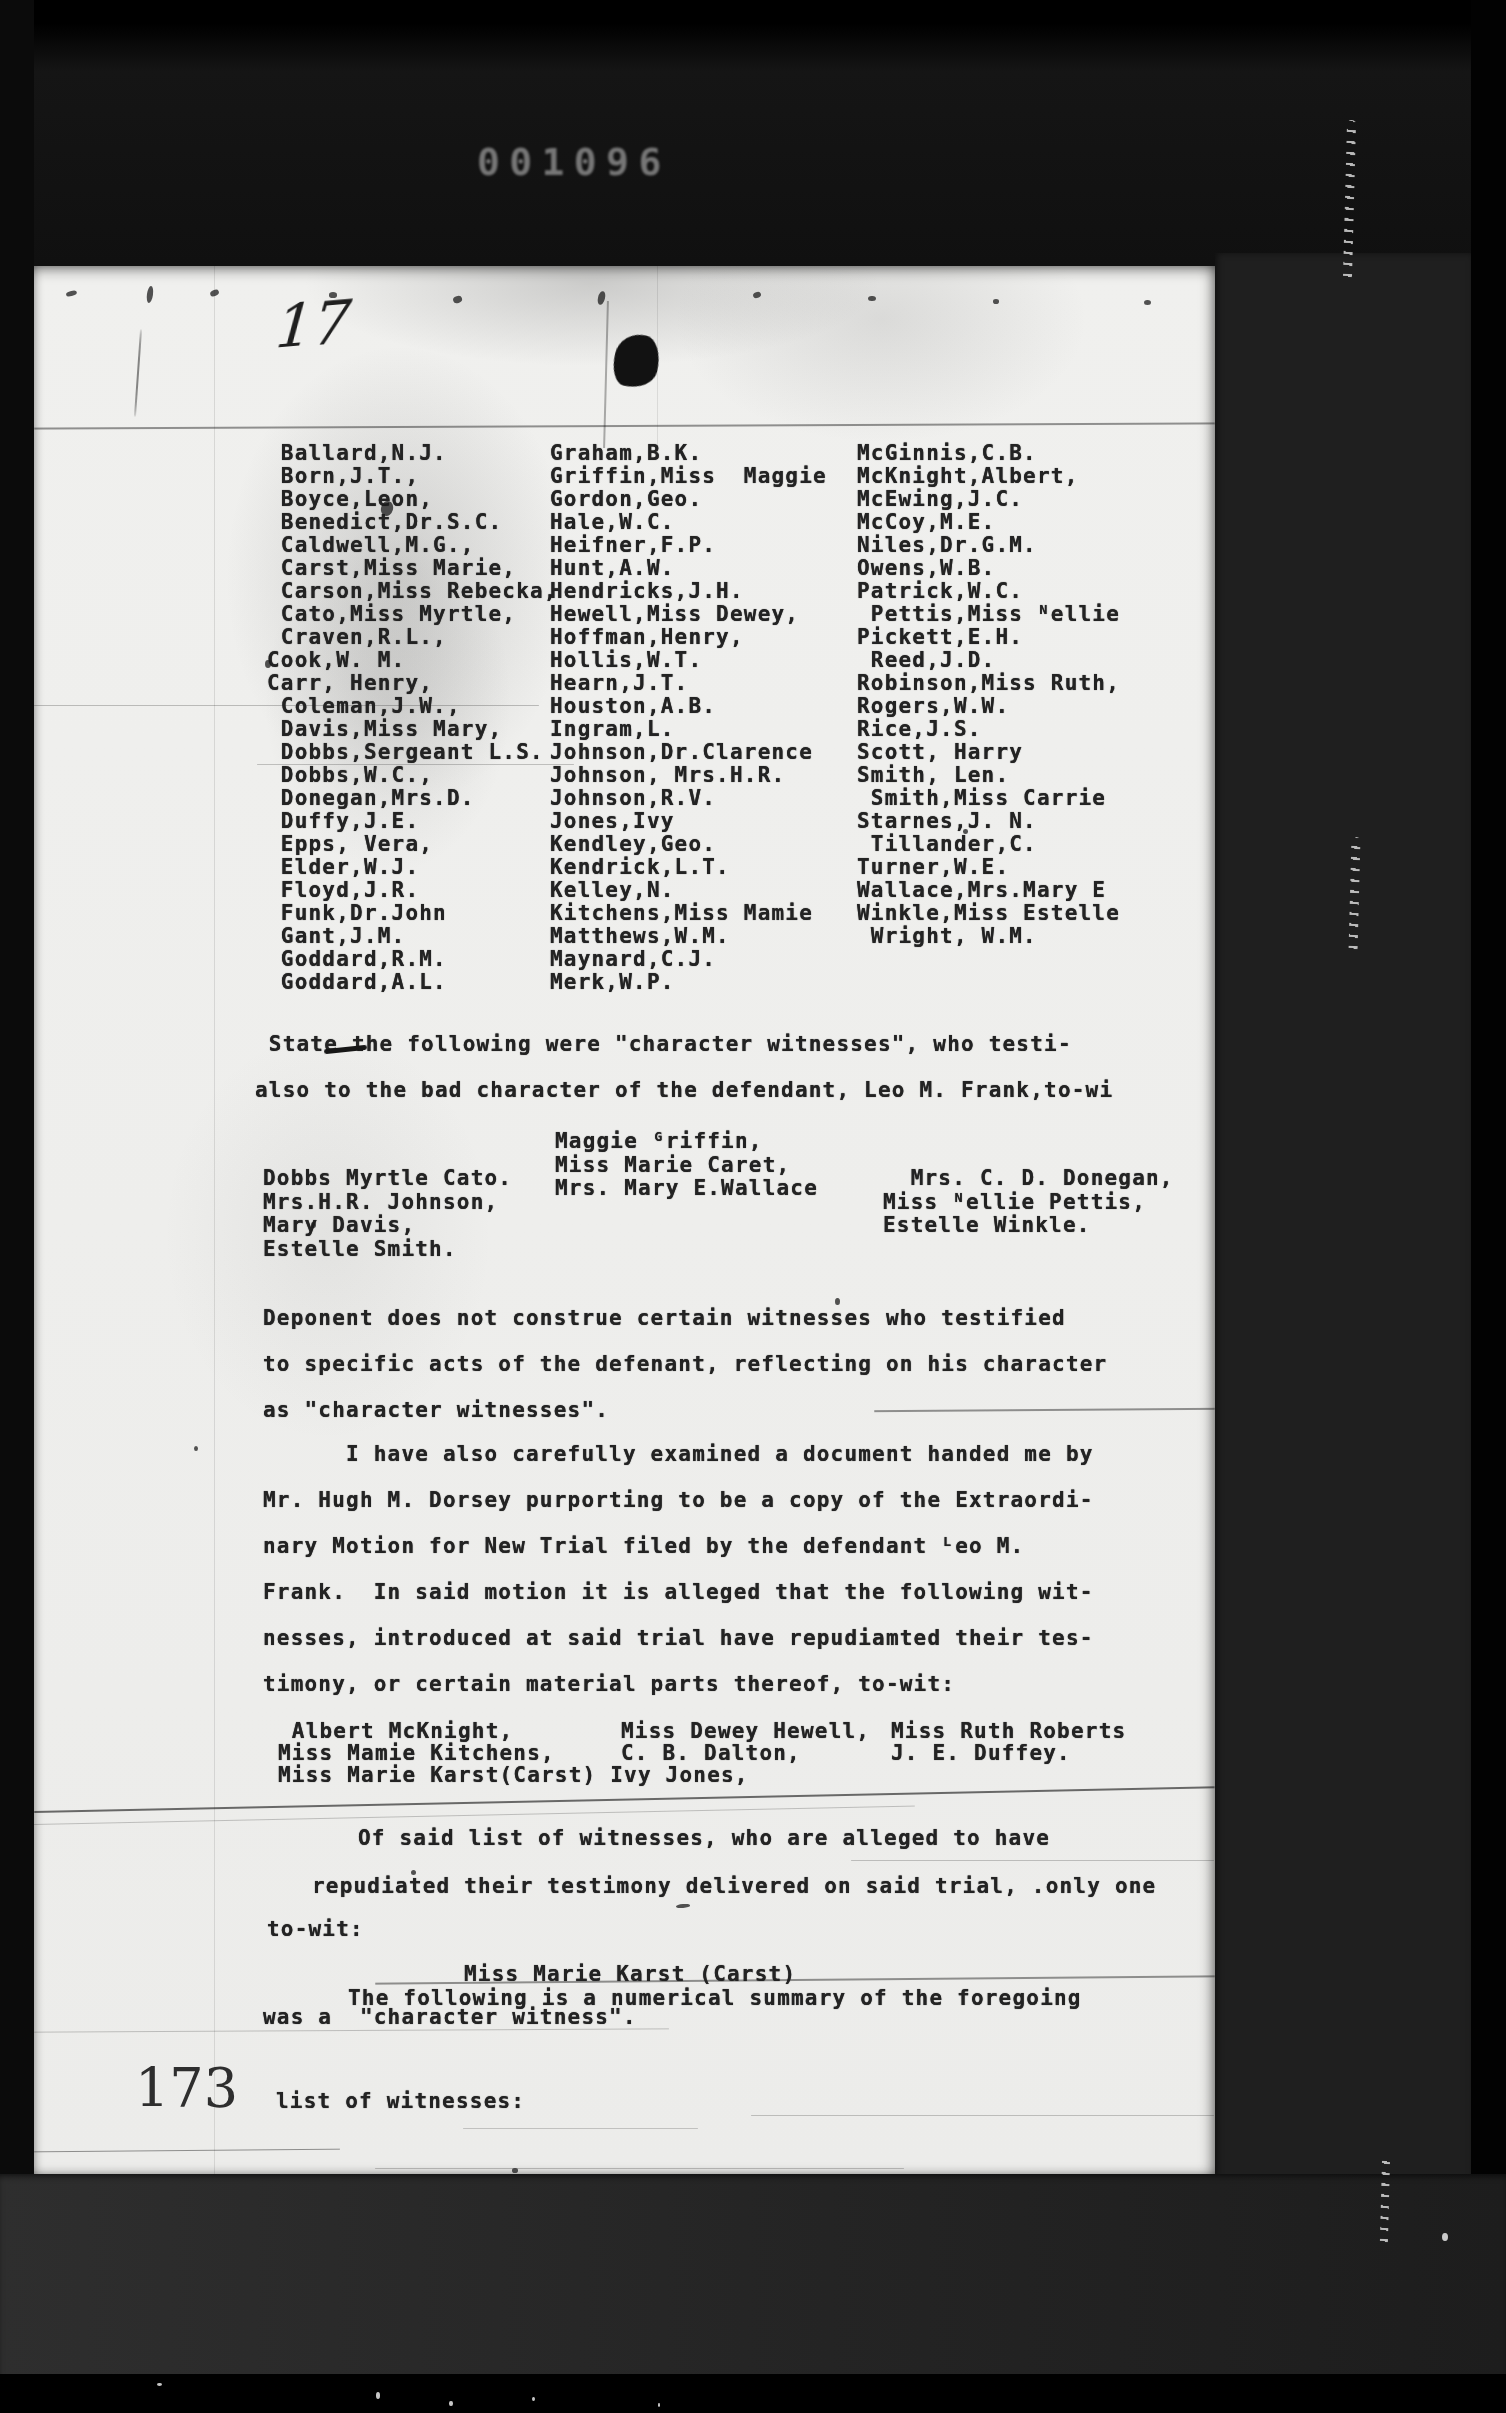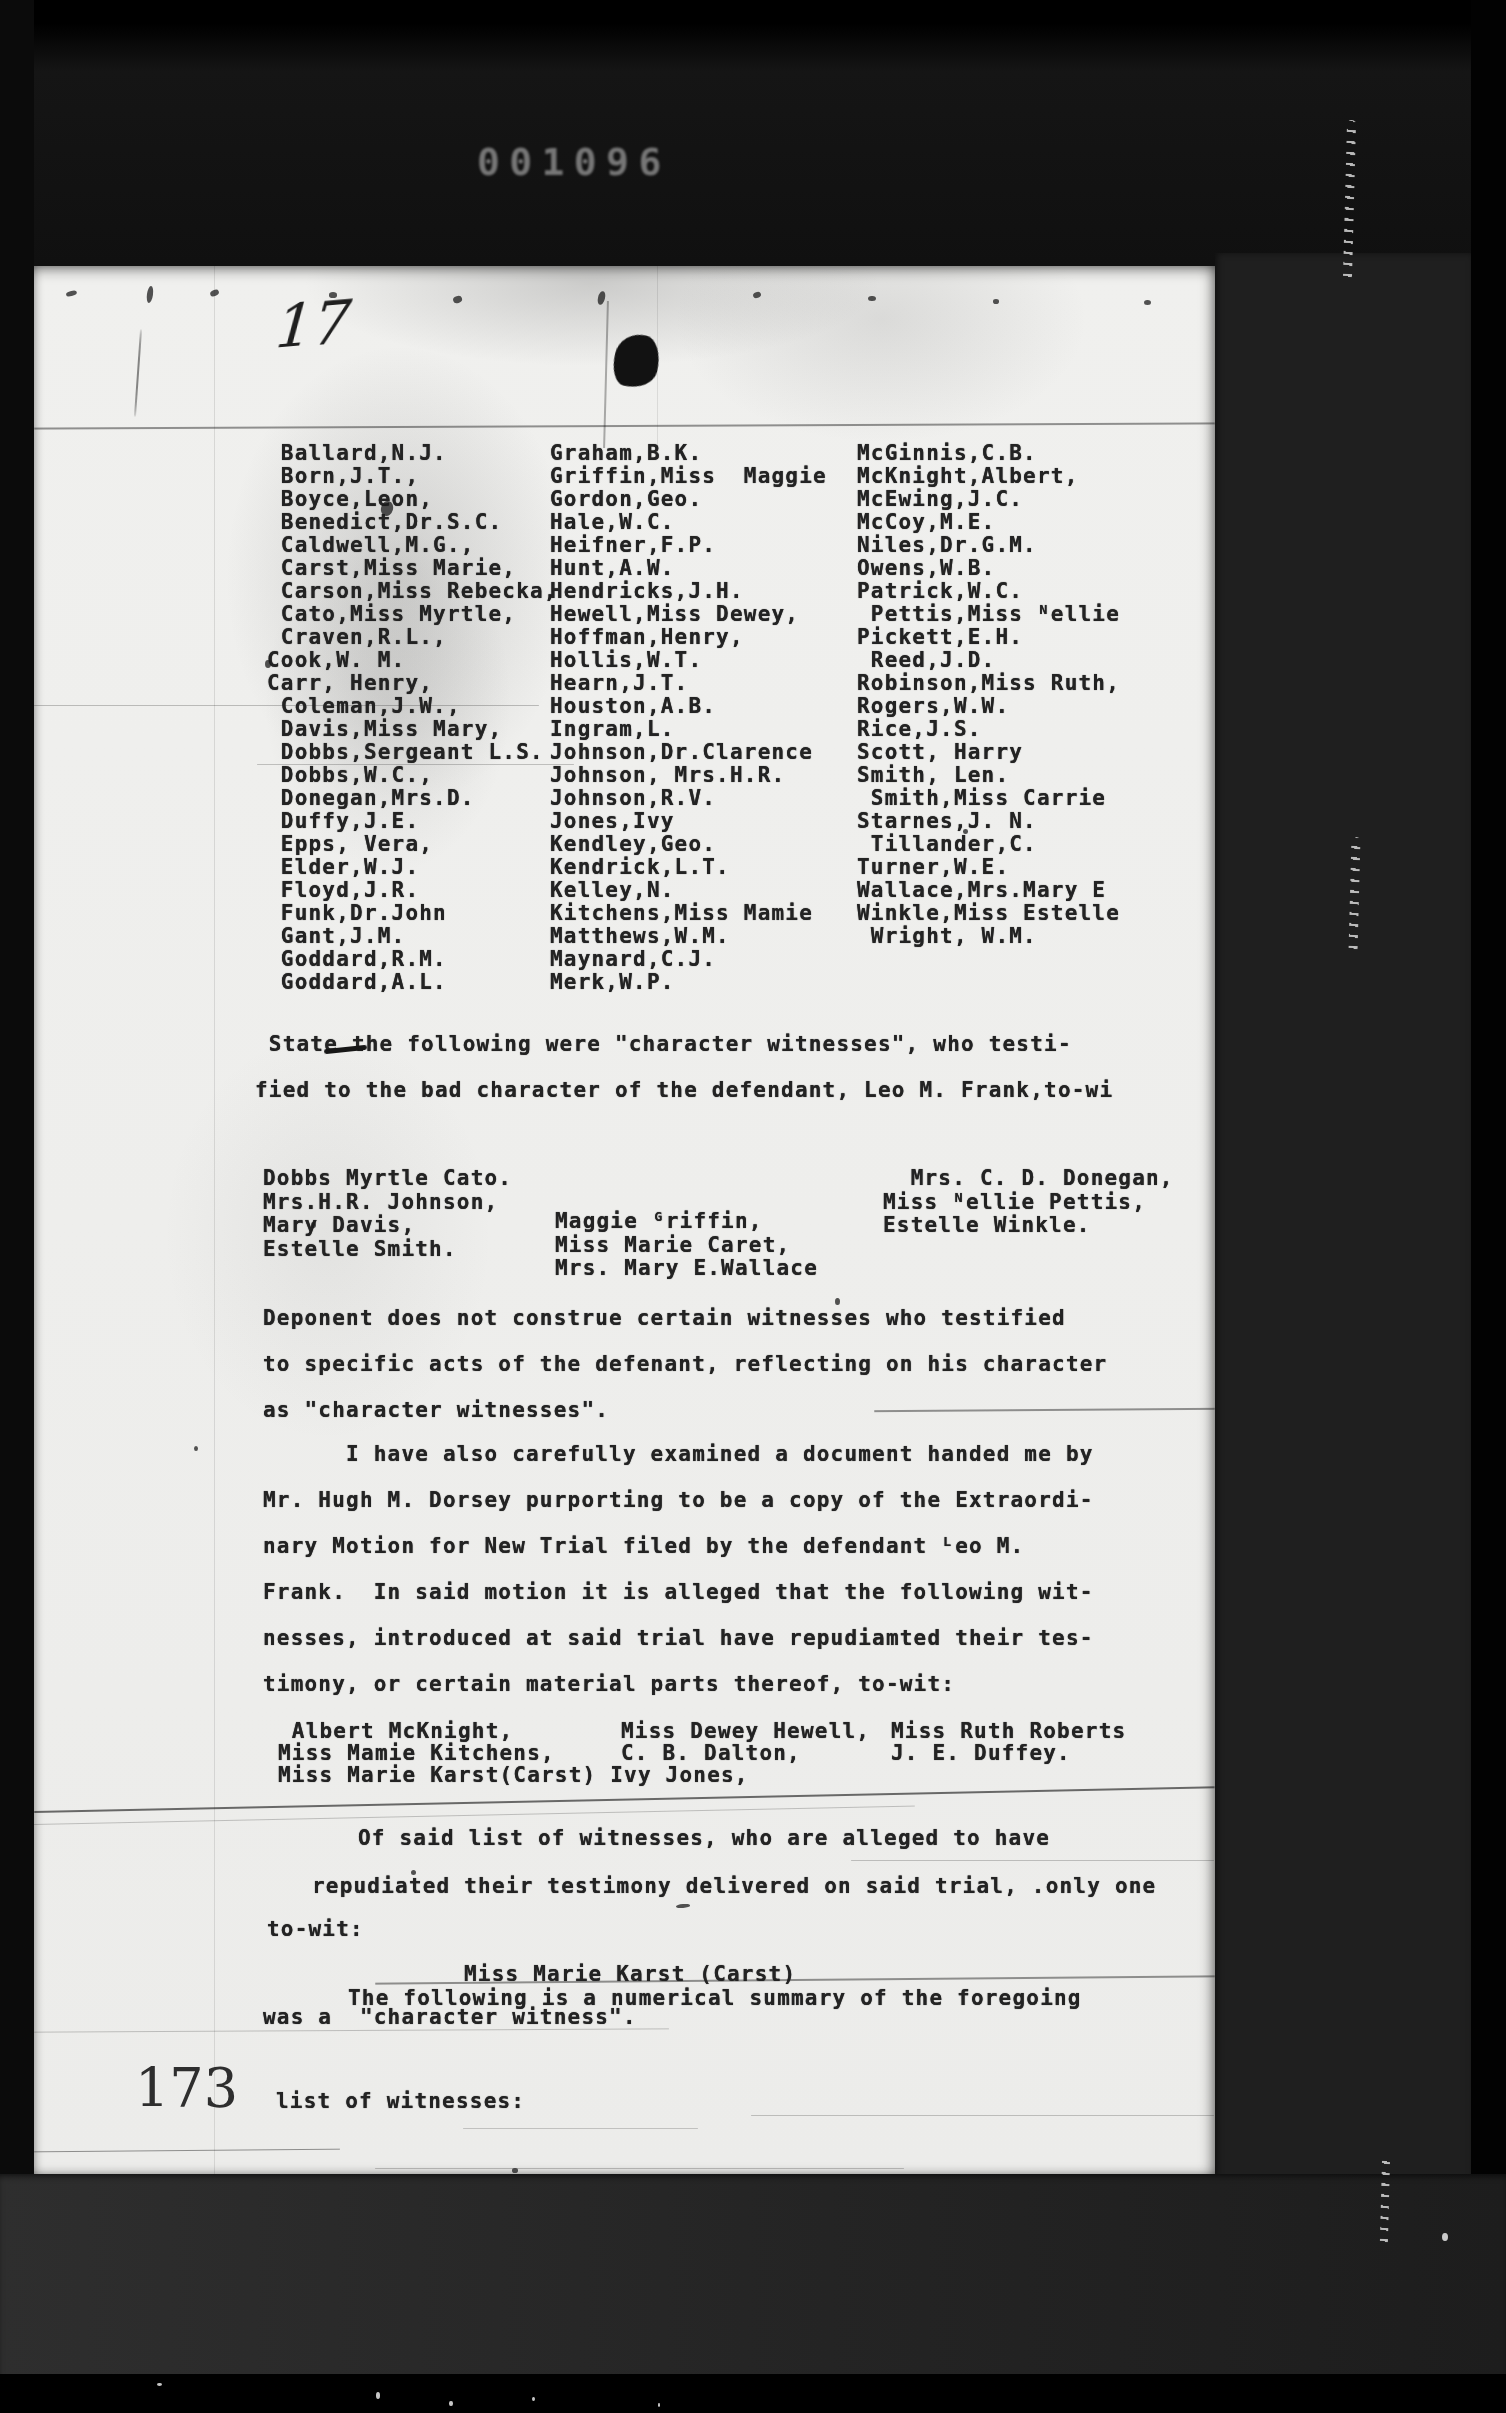--- a/index.html
+++ b/index.html
@@ -62,24 +62,24 @@
 
     <div class="abs" style="left:580px;top:68px;width:45px;height:54px;background:#121212;filter:blur(0.7px);
                 border-radius:58% 42% 65% 35% / 45% 60% 40% 55%;transform:rotate(14deg);"></div>
     <div class="abs" style="left:571px;top:35px;width:1.8px;height:147px;background:rgba(0,0,0,.3);filter:blur(0.6px);transform:rotate(1.5deg);"></div>
     <div class="abs" style="left:103px;top:63px;width:2.4px;height:88px;background:rgba(0,0,0,.45);border-radius:50%;transform:rotate(4deg);filter:blur(0.3px);"></div>
 
     <div class="abs typed" style="left:233px;top:176px;line-height:23px;"><div class="tl"> Ballard,N.J.</div><div class="tl"> Born,J.T.,</div><div class="tl"> Boyce,Leon,</div><div class="tl"> Benedict,Dr.S.C.</div><div class="tl"> Caldwell,M.G.,</div><div class="tl"> Carst,Miss Marie,</div><div class="tl"> Carson,Miss Rebecka,</div><div class="tl"> Cato,Miss Myrtle,</div><div class="tl"> Craven,R.L.,</div><div class="tl">Cook,W. M.</div><div class="tl">Carr, Henry,</div><div class="tl"> Coleman,J.W.,</div><div class="tl"> Davis,Miss Mary,</div><div class="tl"> Dobbs,Sergeant L.S.</div><div class="tl"> Dobbs,W.C.,</div><div class="tl"> Donegan,Mrs.D.</div><div class="tl"> Duffy,J.E.</div><div class="tl"> Epps, Vera,</div><div class="tl"> Elder,W.J.</div><div class="tl"> Floyd,J.R.</div><div class="tl"> Funk,Dr.John</div><div class="tl"> Gant,J.M.</div><div class="tl"> Goddard,R.M.</div><div class="tl"> Goddard,A.L.</div></div>
     <div class="abs typed" style="left:516px;top:176px;line-height:23px;"><div class="tl">Graham,B.K.</div><div class="tl">Griffin,Miss  Maggie</div><div class="tl">Gordon,Geo.</div><div class="tl">Hale,W.C.</div><div class="tl">Heifner,F.P.</div><div class="tl">Hunt,A.W.</div><div class="tl">Hendricks,J.H.</div><div class="tl">Hewell,Miss Dewey,</div><div class="tl">Hoffman,Henry,</div><div class="tl">Hollis,W.T.</div><div class="tl">Hearn,J.T.</div><div class="tl">Houston,A.B.</div><div class="tl">Ingram,L.</div><div class="tl">Johnson,Dr.Clarence</div><div class="tl">Johnson, Mrs.H.R.</div><div class="tl">Johnson,R.V.</div><div class="tl">Jones,Ivy</div><div class="tl">Kendley,Geo.</div><div class="tl">Kendrick,L.T.</div><div class="tl">Kelley,N.</div><div class="tl">Kitchens,Miss Mamie</div><div class="tl">Matthews,W.M.</div><div class="tl">Maynard,C.J.</div><div class="tl">Merk,W.P.</div></div>
     <div class="abs typed" style="left:823px;top:176px;line-height:23px;"><div class="tl">McGinnis,C.B.</div><div class="tl">McKnight,Albert,</div><div class="tl">McEwing,J.C.</div><div class="tl">McCoy,M.E.</div><div class="tl">Niles,Dr.G.M.</div><div class="tl">Owens,W.B.</div><div class="tl">Patrick,W.C.</div><div class="tl"> Pettis,Miss ᴺellie</div><div class="tl">Pickett,E.H.</div><div class="tl"> Reed,J.D.</div><div class="tl">Robinson,Miss Ruth,</div><div class="tl">Rogers,W.W.</div><div class="tl">Rice,J.S.</div><div class="tl">Scott, Harry</div><div class="tl">Smith, Len.</div><div class="tl"> Smith,Miss Carrie</div><div class="tl">Starnes,J. N.</div><div class="tl"> Tillander,C.</div><div class="tl">Turner,W.E.</div><div class="tl">Wallace,Mrs.Mary E</div><div class="tl">Winkle,Miss Estelle</div><div class="tl"> Wright, W.M.</div></div>
 
-    <div class="abs typed" style="left:221px;top:755px;line-height:46px;"><div class="tl"> State the following were "character witnesses", who testi-</div><div class="tl">fied to the bad character of the defendant, Leo M. Frank,to-wi</div></div>
+    <div class="abs typed" style="left:221px;top:755px;line-height:46px;"><div class="tl"> State the following were "character witnesses", who testi-</div><div class="tl">also to the bad character of the defendant, Leo M. Frank,to-wi</div></div>
 
     <div class="abs typed" style="left:229px;top:901px;line-height:23.5px;"><div class="tl">Dobbs Myrtle Cato.</div><div class="tl">Mrs.H.R. Johnson,</div><div class="tl">Mary Davis,</div><div class="tl">Estelle Smith.</div></div>
-    <div class="abs typed" style="left:521px;top:944px;line-height:23.5px;"><div class="tl">Maggie ᴳriffin,</div><div class="tl">Miss Marie Caret,</div><div class="tl">Mrs. Mary E.Wallace</div></div>
+    <div class="abs typed" style="left:521px;top:864px;line-height:23.5px;"><div class="tl">Maggie ᴳriffin,</div><div class="tl">Miss Marie Caret,</div><div class="tl">Mrs. Mary E.Wallace</div></div>
     <div class="abs typed" style="left:849px;top:901px;line-height:23.5px;"><div class="tl">  Mrs. C. D. Donegan,</div><div class="tl">Miss ᴺellie Pettis,</div><div class="tl">Estelle Winkle.</div></div>
 
     <div class="abs typed" style="left:229px;top:1029px;line-height:46px;"><div class="tl">Deponent does not construe certain witnesses who testified</div><div class="tl">to specific acts of the defenant, reflecting on his character</div><div class="tl">as "character witnesses".</div></div>
 
     <div class="abs typed" style="left:229px;top:1165px;line-height:46px;"><div class="tl">      I have also carefully examined a document handed me by</div><div class="tl">Mr. Hugh M. Dorsey purporting to be a copy of the Extraordi-</div><div class="tl">nary Motion for New Trial filed by the defendant ᴸeo M.</div><div class="tl">Frank.  In said motion it is alleged that the following wit-</div><div class="tl">nesses, introduced at said trial have repudiamted their tes-</div><div class="tl">timony, or certain material parts thereof, to-wit:</div></div>
 
     <div class="abs typed" style="left:244px;top:1454px;line-height:22px;"><div class="tl"> Albert McKnight,</div><div class="tl">Miss Mamie Kitchens,</div><div class="tl">Miss Marie Karst(Carst) Ivy Jones,</div></div>
     <div class="abs typed" style="left:587px;top:1454px;line-height:22px;"><div class="tl">Miss Dewey Hewell,</div><div class="tl">C. B. Dalton,</div></div>
     <div class="abs typed" style="left:857px;top:1454px;line-height:22px;"><div class="tl">Miss Ruth Roberts</div><div class="tl">J. E. Duffey.</div></div>
 

